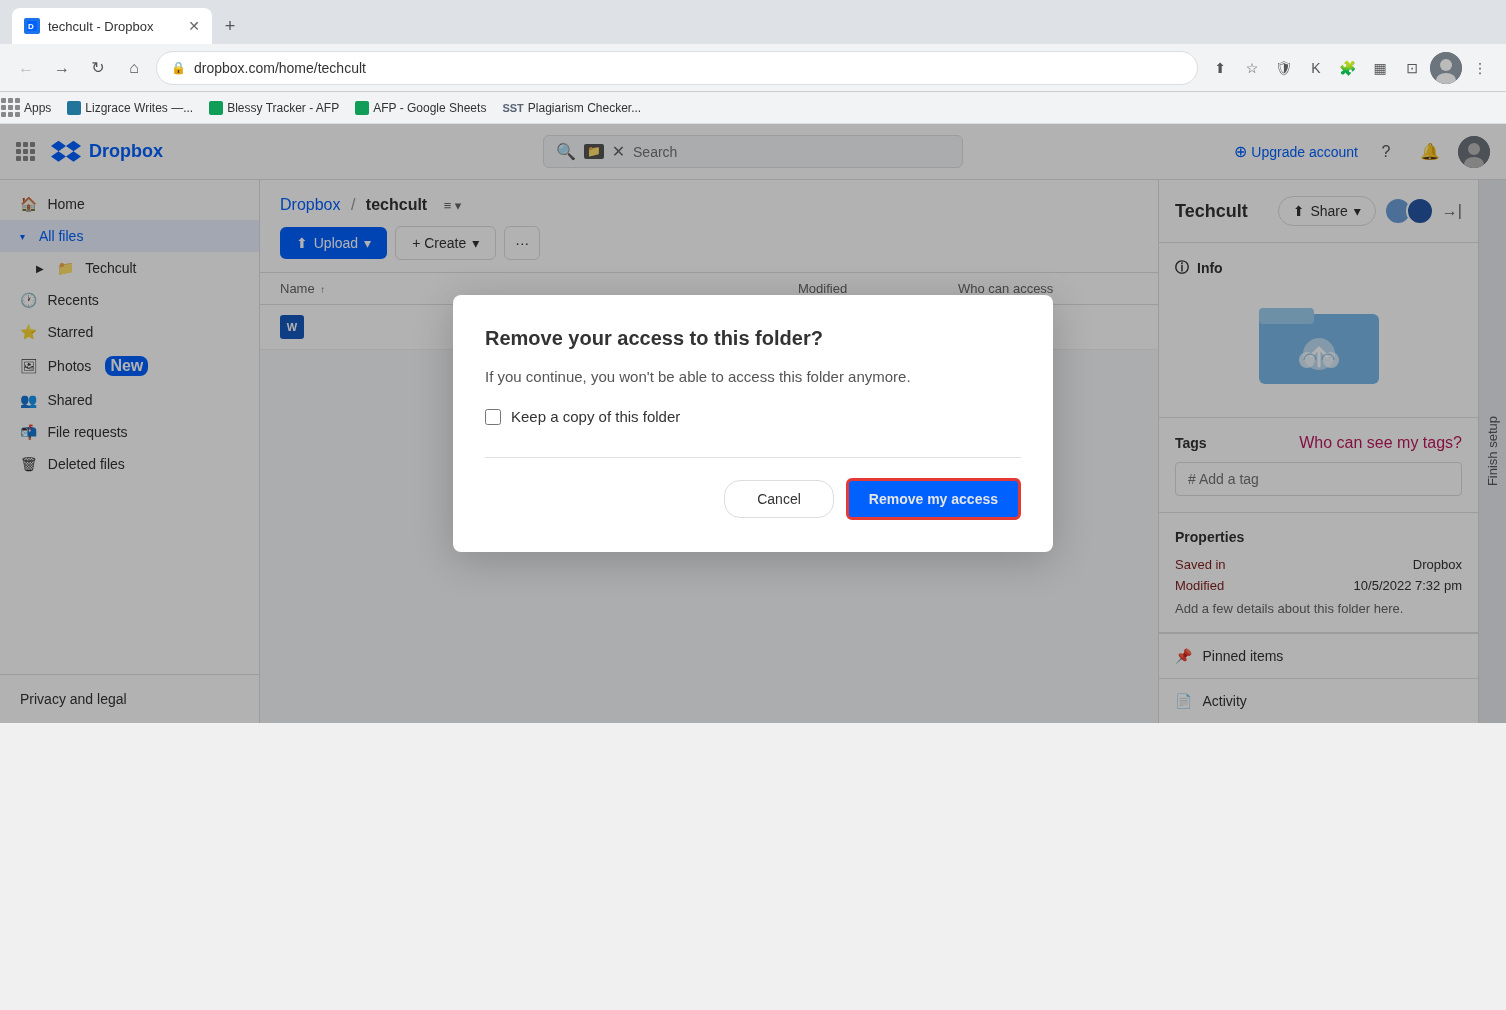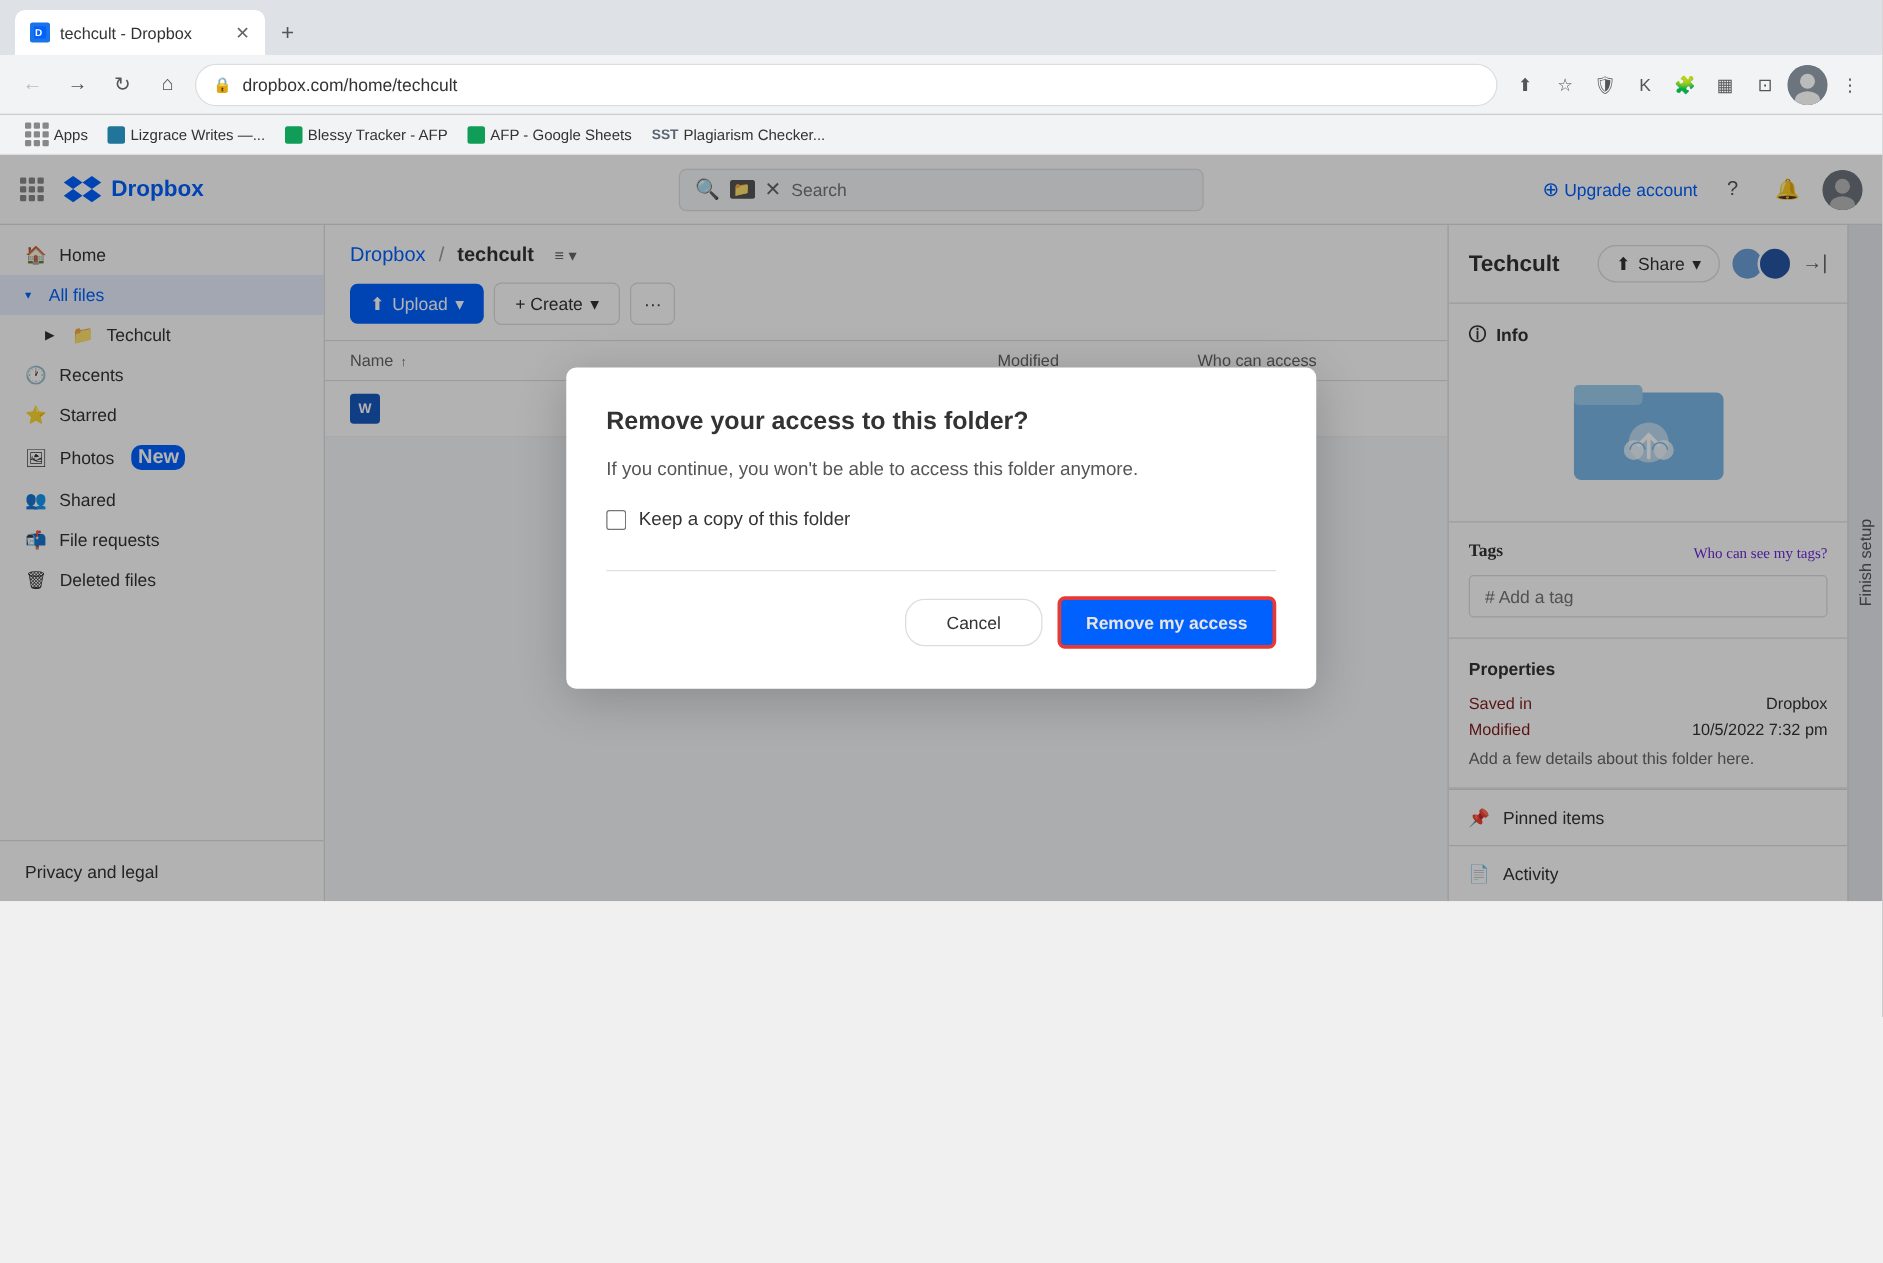--- a/index.html
+++ b/index.html
@@ -15,21 +15,21 @@
 
     .browser-nav-bar { display: flex; align-items: center; background: #f1f3f4; padding: 6px 12px; gap: 8px; height: 48px; border-bottom: 1px solid #ccc; }
     .nav-btn { width: 28px; height: 28px; border-radius: 50%; border: none; background: transparent; cursor: pointer; display: flex; align-items: center; justify-content: center; color: #555; font-size: 16px; }
     .nav-btn.disabled { color: #bbb; cursor: default; }
     .address-bar { flex: 1; display: flex; align-items: center; background: #fff; border-radius: 20px; padding: 6px 14px; gap: 8px; font-size: 13px; color: #333; border: 1px solid #ddd; height: 34px; }
     .address-bar .lock-icon { color: #333; font-size: 12px; }
     .address-text { color: #333; font-size: 14px; }
     .nav-icons { display: flex; align-items: center; gap: 4px; }
     .nav-icon-btn { width: 28px; height: 28px; border-radius: 50%; border: none; background: transparent; cursor: pointer; display: flex; align-items: center; justify-content: center; color: #555; font-size: 14px; }
 
-    .browser-bookmarks { display: flex; align-items: center; background: #f1f3f4; padding: 2px 20px; gap: 16px; height: 32px; border-bottom: 1px solid #ddd; font-size: 12px; color: #333; }
+    .browser-bookmarks { display: flex; align-items: center; background: #f1f3f4; padding: 2px 1px; gap: 16px; height: 32px; border-bottom: 1px solid #ddd; font-size: 12px; color: #333; }
     .bookmark-item { display: flex; align-items: center; gap: 4px; cursor: pointer; white-space: nowrap; }
     .bookmark-icon { width: 14px; height: 14px; border-radius: 2px; }
 
     .app-header { display: flex; align-items: center; background: #fff; height: 56px; padding: 0 16px; border-bottom: 1px solid #e0e0e0; gap: 12px; position: relative; }
     .dropbox-logo { display: flex; align-items: center; gap: 8px; font-size: 18px; font-weight: 600; color: #0061ff; }
     .dropbox-logo-icon { width: 30px; height: 30px; }
     .header-search { display: flex; align-items: center; background: #f5f6f8; border: 1px solid #e0e0e0; border-radius: 6px; padding: 6px 12px; gap: 8px; width: 420px; position: absolute; left: 50%; transform: translateX(-50%); }
     .header-search input { border: none; background: transparent; font-size: 14px; outline: none; flex: 1; }
     .header-right { margin-left: auto; display: flex; align-items: center; gap: 12px; }
     .upgrade-link { color: #0061ff; font-size: 14px; font-weight: 500; cursor: pointer; display: flex; align-items: center; gap: 4px; }
@@ -361,23 +361,23 @@
           <circle cx="60" cy="60" r="16" fill="rgba(255,255,255,0.5)"></circle>
           <path d="M52 62 L60 54 L68 62 M60 54 L60 72" stroke="white" stroke-width="3" fill="none" stroke-linecap="round"></path>
           <circle cx="48" cy="66" r="8" fill="rgba(255,255,255,0.7)"></circle>
           <circle cx="72" cy="66" r="8" fill="rgba(255,255,255,0.7)"></circle>
           <path d="M45 66 a6 6 0 0 1 6-6 a6 6 0 0 1 6 6" stroke="#7ab8e8" stroke-width="1" fill="none"></path>
           <path d="M63 66 a6 6 0 0 1 6-6 a6 6 0 0 1 6 6" stroke="#7ab8e8" stroke-width="1" fill="none"></path>
         </svg>
       </div>
 
       <div class="panel-section">
-        <div style="display:flex;justify-content:space-between;align-items:center;margin-bottom:10px;font-family:Liberation Serif, serif;">
+        <div style="display:flex;justify-content:space-between;align-items:center;margin-bottom:10px;">
           <span style="font-size:14px;font-weight:600;color:#333;">Tags</span>
-          <span style="font-size:12px;color:#6d28d9;cursor:pointer;">Who can see my tags?</span>
+          <span style="font-size:16px;color:#be185d;cursor:pointer;">Who can see my tags?</span>
         </div>
         <input class="tag-input" type="text" placeholder="# Add a tag" style="">
       </div>
 
       <div class="panel-section">
         <div class="panel-section-title">Properties</div>
         <div class="prop-row">
           <span class="prop-label">Saved in</span>
           <span class="prop-value">Dropbox</span>
         </div>

